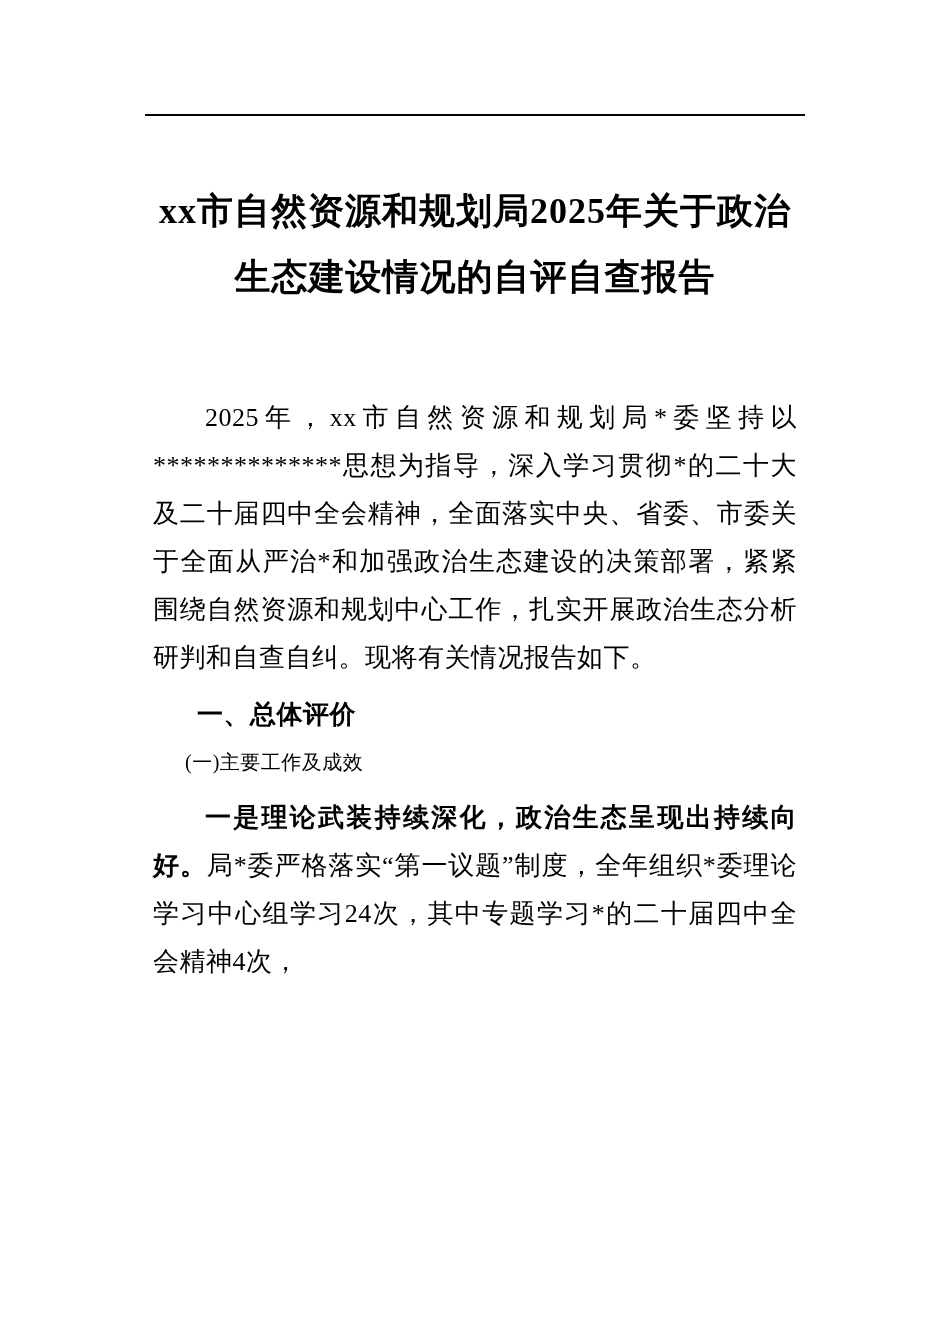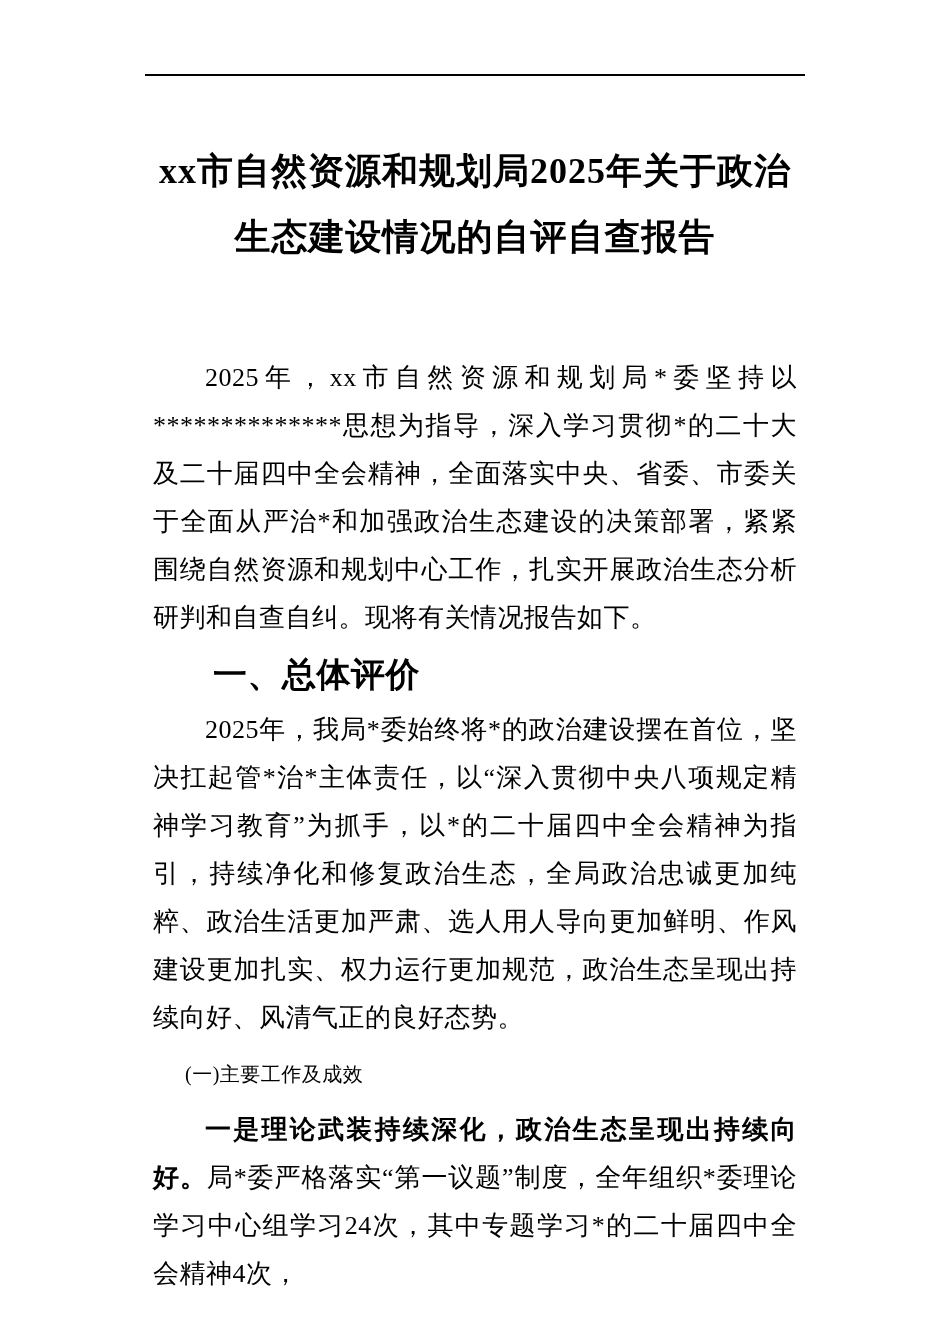--- a/index.html
+++ b/index.html
@@ -12,21 +12,21 @@
     width: 950px;
     height: 1344px;
     background: #ffffff;
     overflow: hidden;
     font-family: "Liberation Serif", "DejaVu Serif", serif;
     color: #000000;
   }
   .content {
     width: 660px;
     margin: 0 auto;
-    padding-top: 74px;
+    padding-top: 114px;
   }
   .header-rule {
     border: none;
     border-top: 2px solid #000000;
     margin: 0 0 0 0;
     width: 100%;
   }
   .doc-title {
     margin: 62px 0 0 0;
     font-size: 36px;
@@ -44,21 +44,21 @@
     text-justify: inter-character;
     text-indent: 2em;
     letter-spacing: 0.5px;
     overflow-wrap: break-word;
   }
   .para.first {
     margin-top: 84px;
   }
   .section-heading {
     margin: 0;
-    font-size: 34px;
+    font-size: 26px;
     line-height: 48px;
     font-weight: bold;
     text-indent: 2em;
     font-family: "Liberation Sans", "DejaVu Sans", sans-serif;
     letter-spacing: 0.5px;
   }
   .sub-heading {
     margin: 0;
     font-size: 20px;
     line-height: 48px;
@@ -78,20 +78,19 @@
   <div class="content">
 
     <hr class="header-rule">
 
     <h1 class="doc-title">xx市自然资源和规划局2025年关于政治生态建设情况的自评自查报告</h1>
 
     <p class="para first">2025年，xx市自然资源和规划局*委坚持以**************思想为指导，深入学习贯彻*的二十大及二十届四中全会精神，全面落实中央、省委、市委关于全面从严治*和加强政治生态建设的决策部署，紧紧围绕自然资源和规划中心工作，扎实开展政治生态分析研判和自查自纠。现将有关情况报告如下。</p>
 
     <h2 class="section-heading">一、总体评价</h2>
 
-    <p class="para">2025年，我局*委始终将*的政治建设摆在首位，坚决扛起管*治*主体责任，以“深入贯彻中央八项规定精神学习教育”为抓手，以*的二十届四中全会精神为指引，持续净化和修复政治生态，全局政治忠诚更加纯粹、政治生活更加严肃、选人用人导向更加鲜明、作风建设更加扎实、权力运行更加规范，政治生态呈现出持续向好、风清气正的良好态势。</p>
 
     <h3 class="sub-heading">(一)主要工作及成效</h3>
 
     <p class="para"><span class="bold-lead">一是理论武装持续深化，政治生态呈现出持续向好。</span><span>局*委严格落实“第一议题”制度，全年组织*委理论学习中心组学习24次，其中专题学习*的二十届四中全会精神4次，</span></p>
 
   </div>
 </div>
 
 </body></html>

